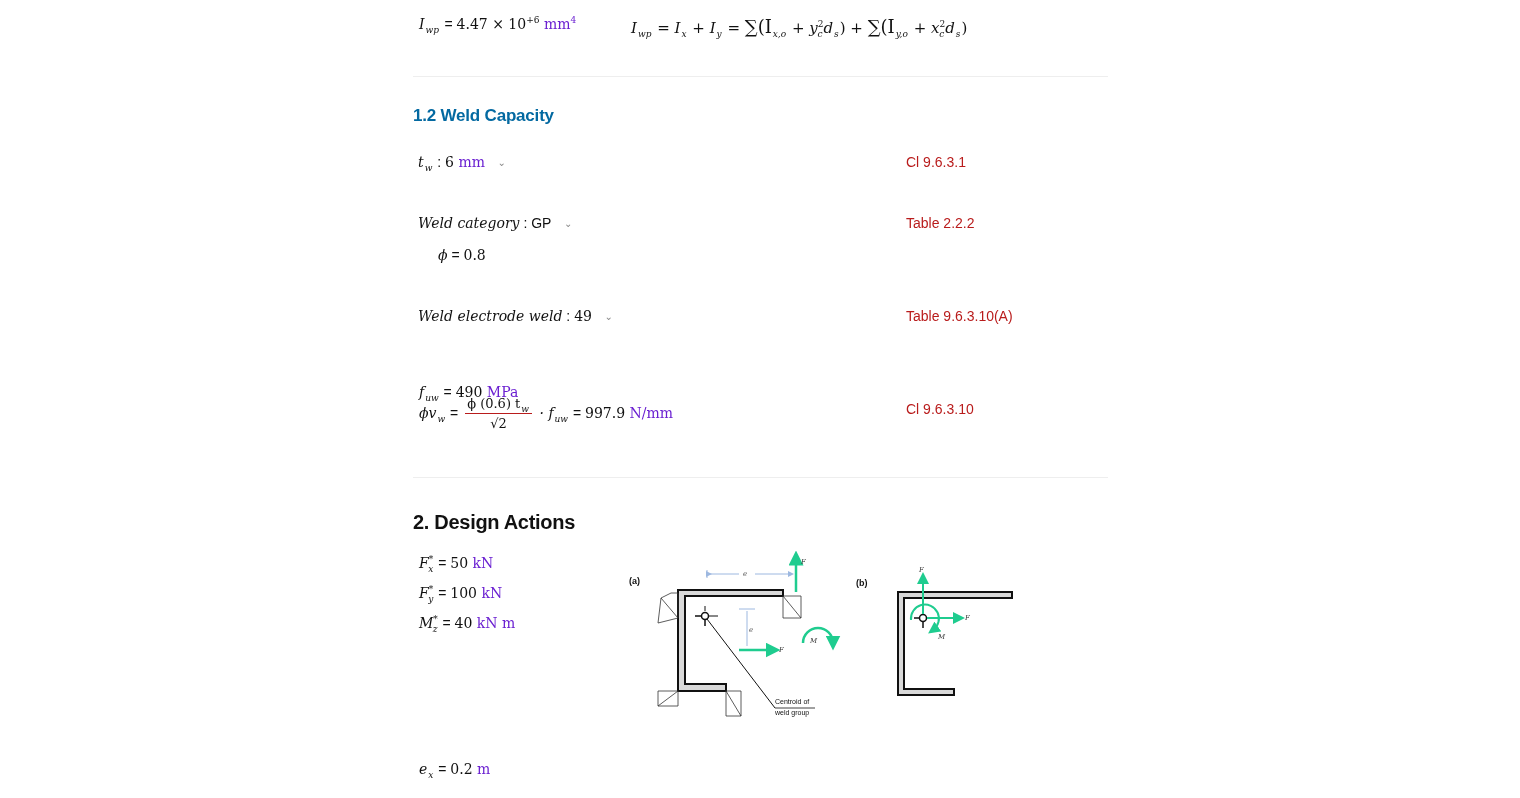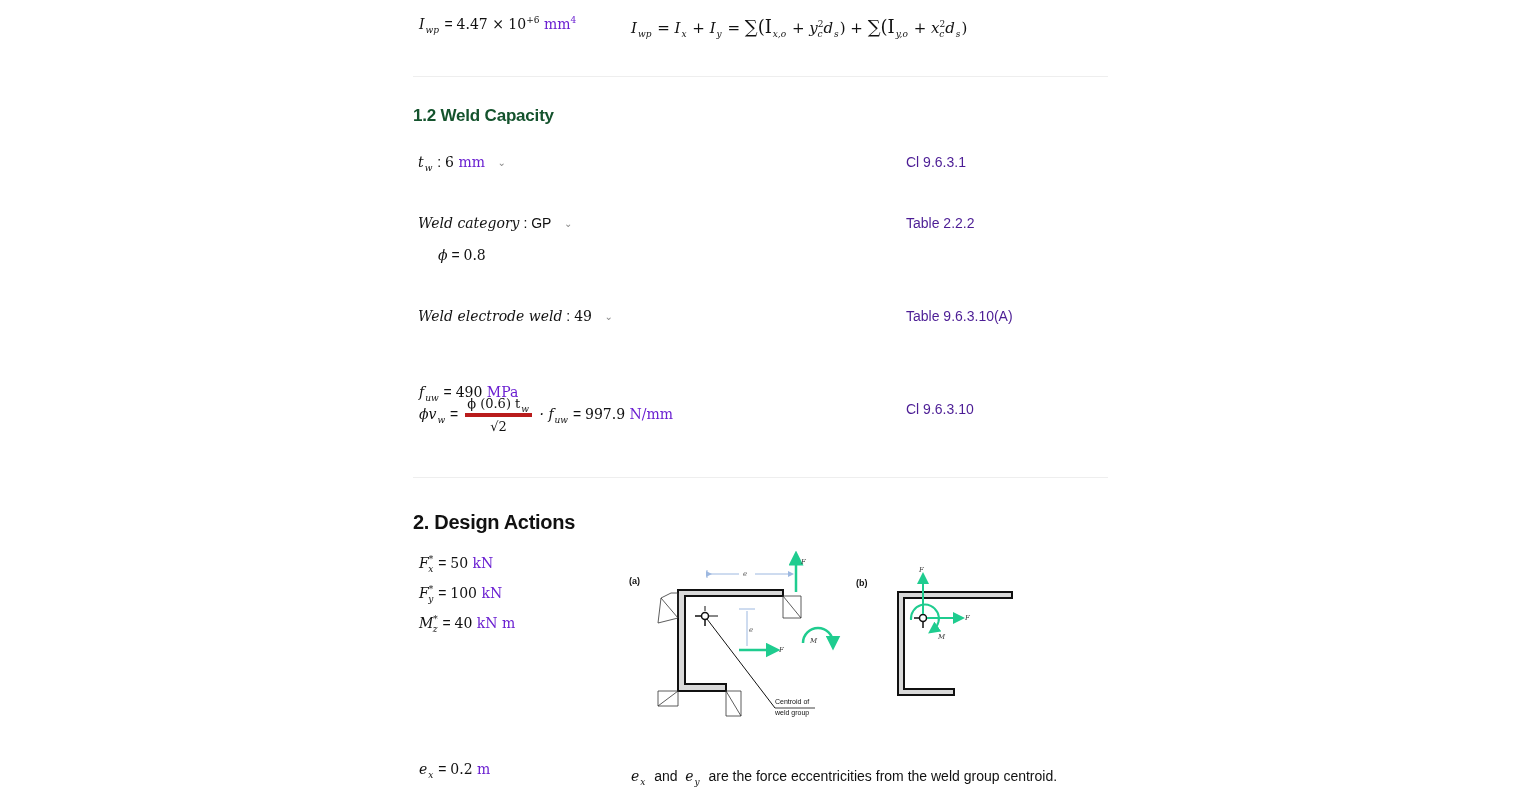--- a/index.html
+++ b/index.html
@@ -6,27 +6,27 @@
   body { width: 1520px; height: 798px; overflow: hidden; position: relative;
          font-family: "Liberation Sans", sans-serif; color: #111; }
   .page { position: absolute; left: 413px; top: 0; width: 695px; height: 704px; }
   .abs { position: absolute; white-space: nowrap; }
   .math { font-family: "DejaVu Serif", serif; font-size: 14px; color: #111; }
   .it { font-style: italic; }
   .unit { color: #6a1fd1; font-family: "DejaVu Serif", serif; }
   .sub { font-size: 9px; font-style: italic; position: relative; top: 4px; margin: 0 1px; }
   .sup { font-size: 9px; position: relative; top: -6px; }
   .sans { font-family: "Liberation Sans", sans-serif; font-size: 14px; }
-  .ref { font-family: "Liberation Sans", sans-serif; font-size: 14px; color: #4c1d95; }
+  .ref { font-family: "Liberation Sans", sans-serif; font-size: 14px; color: #b91c1c; }
   .divider { position: absolute; left: 0; width: 695px; height: 1px; background: #eeeeee; }
-  .h2 { font-family: "Liberation Sans", sans-serif; font-weight: bold; font-size: 17px; color: #14532d; letter-spacing: -0.2px; }
+  .h2 { font-family: "Liberation Sans", sans-serif; font-weight: bold; font-size: 17px; color: #0369a1; letter-spacing: -0.2px; }
   .h1 { font-family: "Liberation Sans", sans-serif; font-weight: bold; font-size: 20px; color: #111; letter-spacing: -0.3px; }
   .chev { display: inline-block; margin-left: 8px; color: #888; font-size: 10px; cursor: pointer; position: relative; top: -1px; }
   .frac { display: inline-block; vertical-align: middle; text-align: center; margin: 0 3px; }
-  .frac .num { display: block; padding: 0 2px 2px; border-bottom: 4px solid #b91c1c; font-size: 13px; }
+  .frac .num { display: block; padding: 0 2px 2px; border-bottom: 1px solid #b91c1c; font-size: 13px; }
   .frac .den { display: block; padding-top: 2px; font-size: 13px; }
   .dropdown { cursor: pointer; }
 </style>
 </head>
 <body>
 
 <div class="page">
 
   <div class="abs math" style="left:6px; top:16px;">
     <span class="it">I</span><span class="sub">wp</span>
@@ -161,16 +161,13 @@
       <text x="342" y="72" font-size="7" font-style="italic" fill="#333" font-family="DejaVu Serif, serif">F</text>
       <text x="315" y="91" font-size="7" font-style="italic" fill="#333" font-family="DejaVu Serif, serif">M</text>
     </svg>
   </div>
 
   <div class="abs math" style="left:6px; top:761px;">
     <span class="it">e</span><span class="sub">x</span><span class="sans"> = </span><span>0.2</span>
     <span class="unit">m</span>
   </div>
 
-  <div class="abs" style="left:218px; top:768px; font-size:14px;">
-    <span class="math it">e</span><span class="sub math">x</span><span style="white-space:pre">  and  </span><span class="math it">e</span><span class="sub math">y</span><span style="white-space:pre">  are the force eccentricities from the weld group centroid.</span>
-  </div>
 </div>
 
 </body></html>

